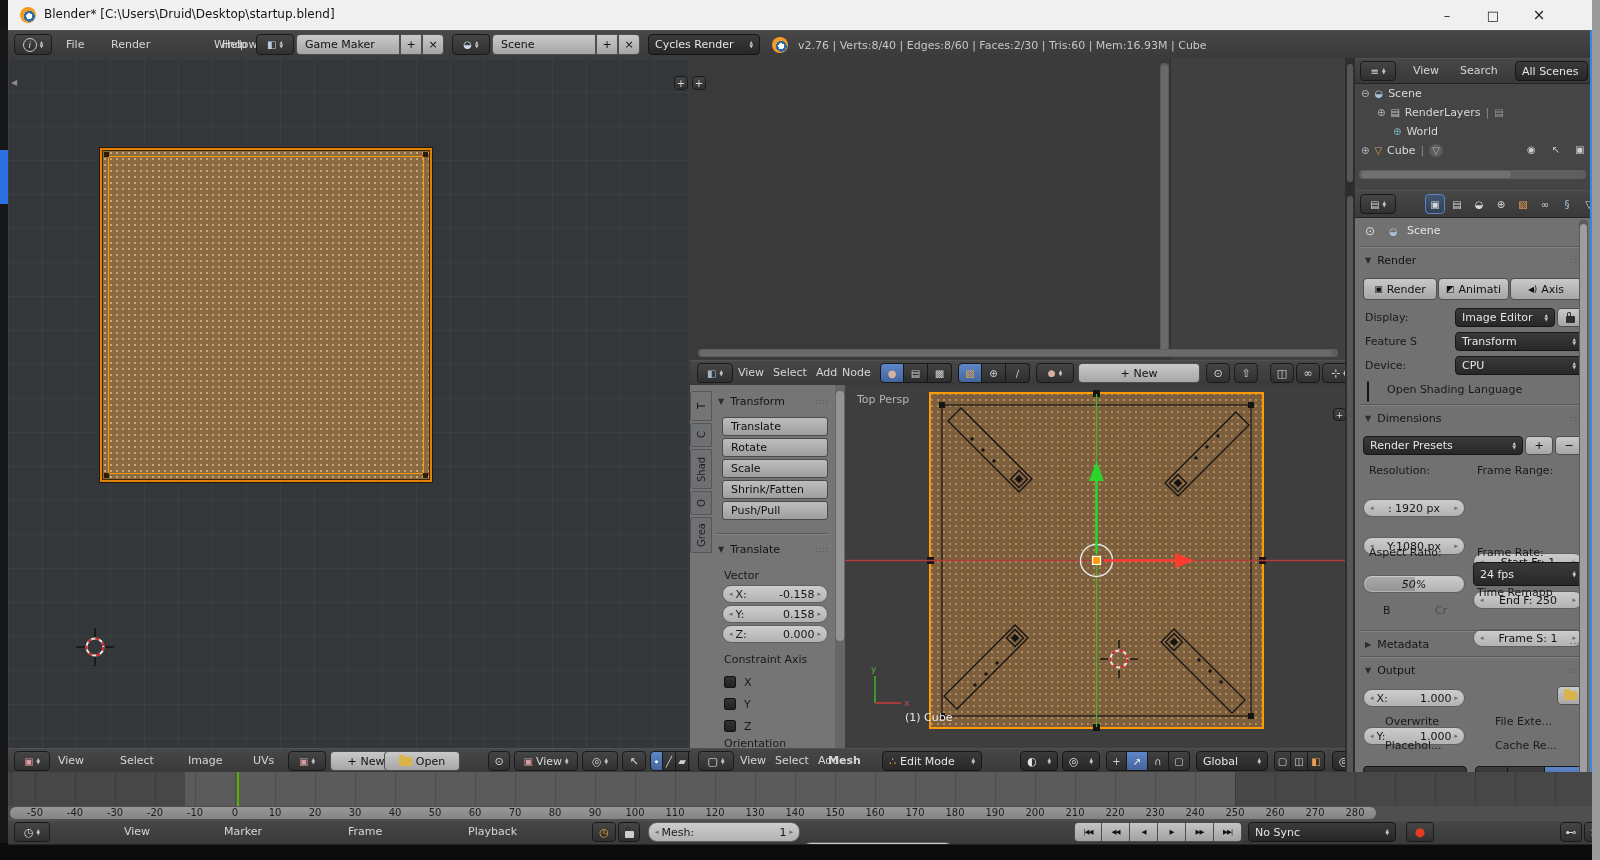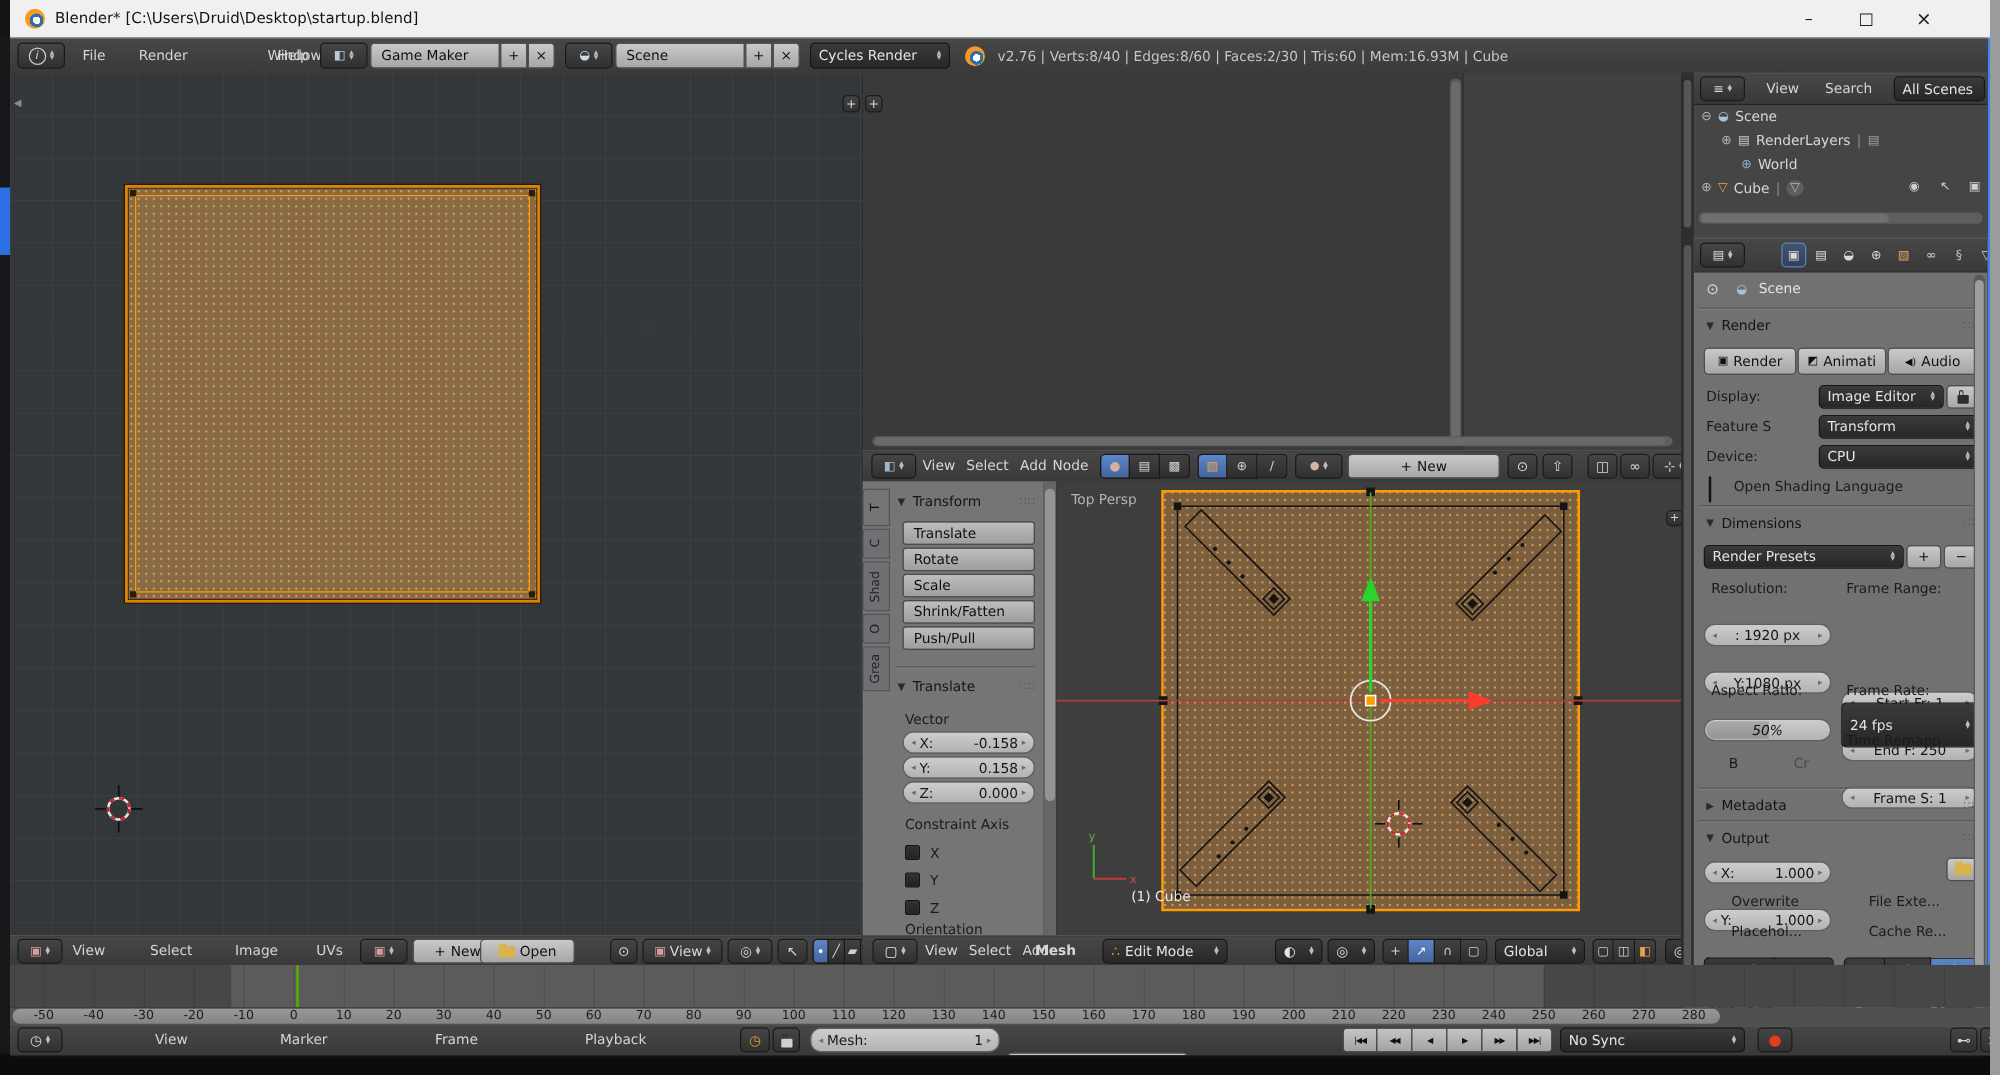--- a/index.html
+++ b/index.html
@@ -554,21 +554,21 @@
     <div class="abs btnl" style="left:8px;top:88px;width:74px;height:22px;">
         <span style="font-size:9px;">▣</span>
         <span>Render</span>
       </div>
     <div class="abs btnl" style="left:83px;top:88px;width:71px;height:22px;">
         <span style="font-size:9px;">◩</span>
         <span>Animati</span>
       </div>
     <div class="abs btnl" style="left:155px;top:88px;width:72px;height:22px;">
         <span style="font-size:8px;">◀)</span>
-        <span>Audio</span>
+        <span>Axis</span>
       </div>
     <span class="abs plab" style="left:10px;top:121px;">Display:</span>
     <div class="abs dd" style="left:100px;top:118px;width:100px;height:19px;">
         <span>Image Editor</span>
         <span class="ud"></span>
       </div>
     <div class="abs btnl" style="left:202px;top:118px;width:26px;height:19px;">
         <span class="lockw"></span>
       </div>
     <span class="abs plab" style="left:10px;top:145px;">Feature S</span>
@@ -620,21 +620,21 @@
     <span class="abs plab" style="left:14px;top:356px;">Aspect Ratio:</span>
     <span class="abs plab" style="left:122px;top:356px;">Frame Rate:</span>
     <div class="abs pill" style="left:8px;top:372px;width:102px;height:18px;">
         <span class="lab">X:</span>
         <span class="val">1.000</span>
       </div>
     <div class="abs pill" style="left:8px;top:392px;width:102px;height:18px;">
         <span class="lab">Y:</span>
         <span class="val">1.000</span>
       </div>
-    <div class="abs dd" style="left:118px;top:372px;width:110px;height:36px;text-align:right;">
+    <div class="abs dd" style="left:118px;top:372px;width:110px;height:24px;text-align:right;">
         <span>24 fps</span>
         <span class="ud"></span>
       </div>
     <span class="abs plab" style="left:122px;top:396px;">Time Remapp</span>
     <span class="abs chk" style="left:10px;top:414px;"></span>
     <span class="abs plab" style="left:28px;top:414px;">B</span>
     <span class="abs chk" style="left:62px;top:414px;opacity:.55;"></span>
     <span class="abs plab" style="left:80px;top:414px;color:#4a4a4a;">Cr</span>
     <div class="abs pill" style="left:118px;top:412px;width:55px;height:18px;border-radius:9px 0 0 9px;">
         <span class="ctr">1</span>

